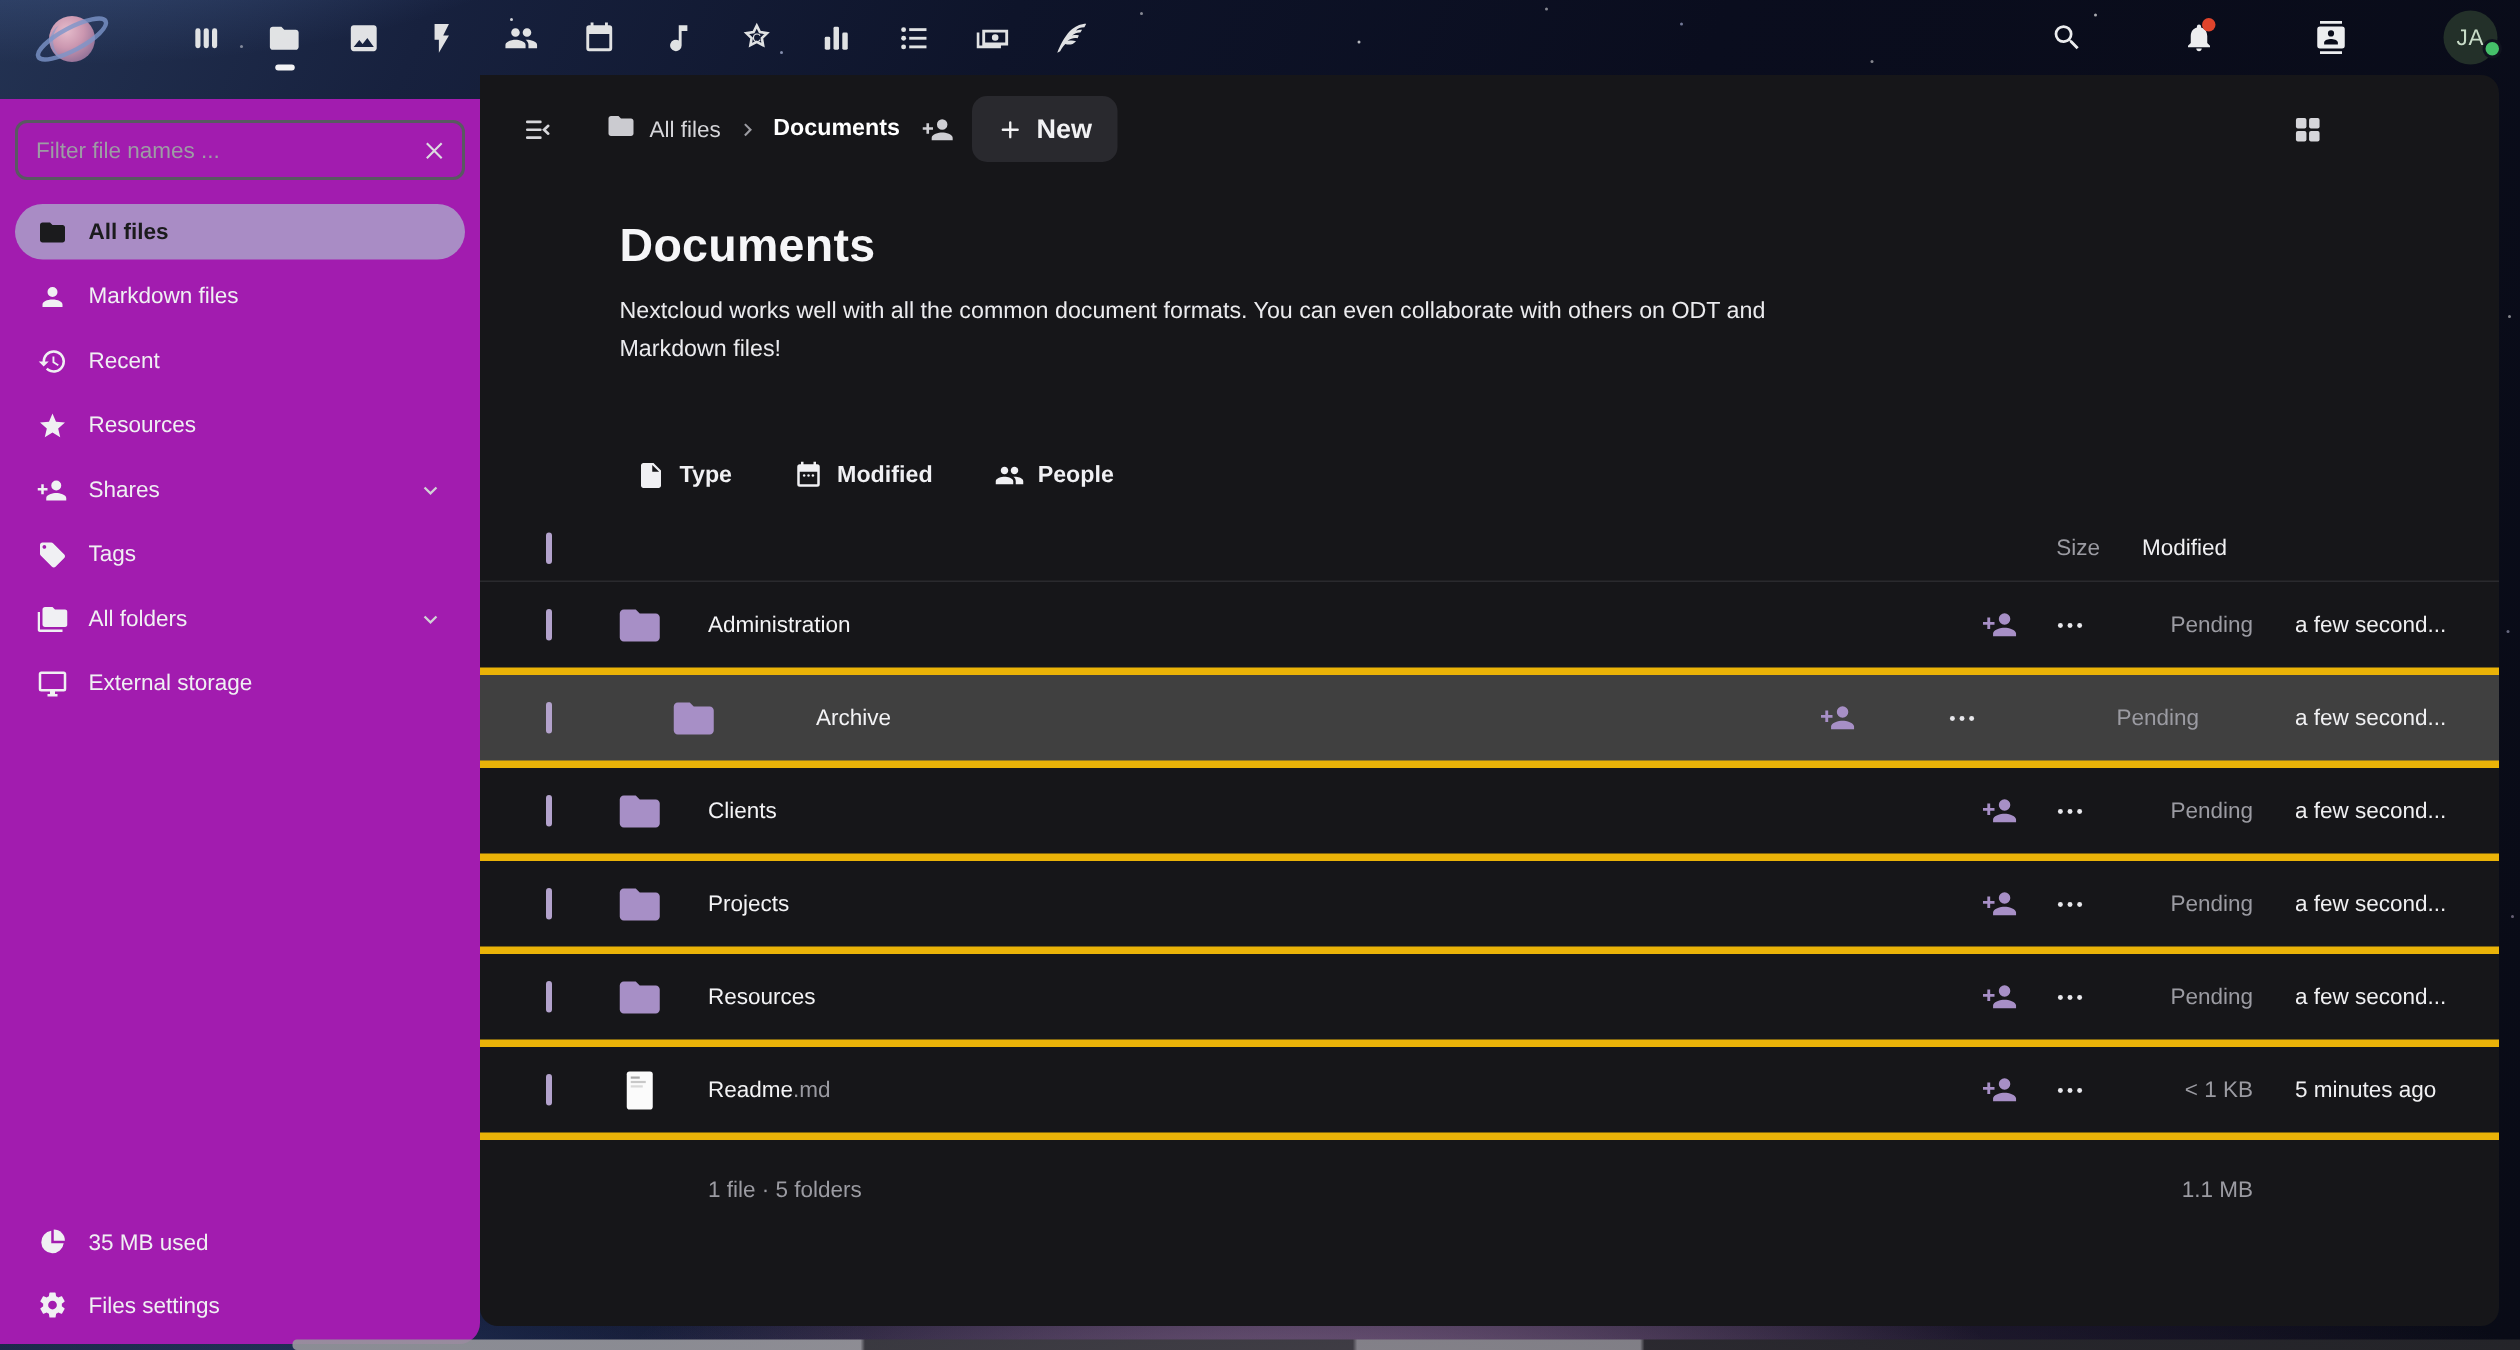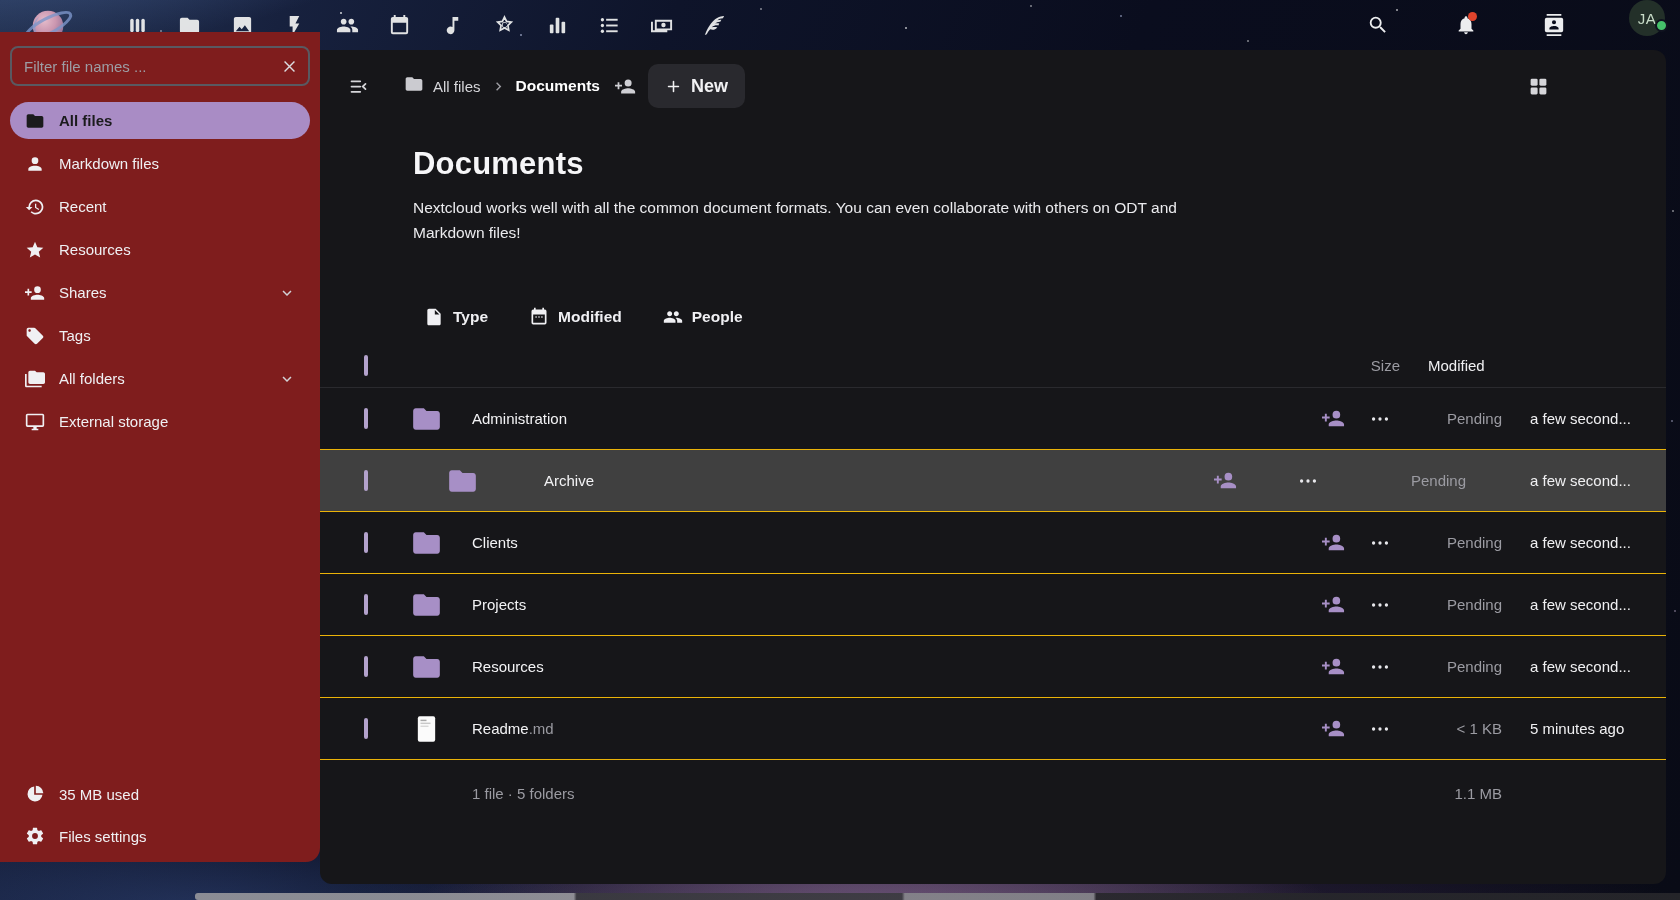--- a/index.html
+++ b/index.html
@@ -26,33 +26,33 @@
   }
   
   .topbar { position:absolute; top:0; left:0; width:100%; height:50px; display:flex; align-items:center; }
   .logo { position:absolute; left:20px; top:-2px; width:56px; height:56px; cursor:pointer; }
   .apps { position:absolute; left:111px; top:0; height:50px; display:flex; align-items:center; }
   .app-btn { width:52.5px; height:50px; display:flex; align-items:center; justify-content:center;
     position:relative; cursor:pointer; color:#eceded; opacity:.95; }
   .app-btn svg { width:23px; height:23px; fill:currentColor; }
   .app-dot { position:absolute; bottom:3px; left:50%; transform:translateX(-50%);
     width:13px; height:4px; border-radius:2px; background:#fff; }
-  .top-right { position:absolute; right:0; top:0; height:50px; display:flex; align-items:flex-start;gap:32px; }
+  .top-right { position:absolute; right:0; top:0; height:50px; display:flex; align-items:center;gap:32px; }
   .tr-btn { width:56px; height:50px; display:flex; align-items:center; justify-content:center;
     position:relative; color:#ecedef; cursor:pointer; }
   .tr-btn svg { width:22px; height:22px; fill:currentColor; }
   .bell-dot { position:absolute; top:12px; right:17px; width:9px; height:9px; border-radius:50%; background:#e0442c; }
   .avatar-wrap { width:66px; display:flex; justify-content:center; position:relative; cursor:pointer; }
   .avatar { width:36px; height:36px; border-radius:50%; background:#233029; color:#c8dcc8;
     display:flex; align-items:center; justify-content:center; font-size:15px; letter-spacing:.5px; }
   .status-dot { position:absolute; bottom:4px; right:12px; width:13px; height:13px; border-radius:50%;
     background:#45c06a; border:2px solid #10131f; }
   
-  .sidebar { position:absolute; left:0; top:32px; width:320px; height:830px;
-    background:#7f1d1d; border-radius:0 0 14px 0; padding:14px 10px 0 10px; }
+  .sidebar { position:absolute; left:0; top:66px; width:320px; height:830px;
+    background:#a21caf; border-radius:0 0 14px 0; padding:14px 10px 0 10px; }
   .filter-box { position:relative; height:40px; margin-bottom:16px; }
   .filter-box input { width:100%; height:40px; background:transparent; border:2px solid #595961;
     border-radius:8px; color:#d6d6da; font-size:15px; padding:0 38px 0 12px; outline:none;
     font-family:inherit; }
   .filter-box input::placeholder { color:#9d9da4; }
   .clear-btn { position:absolute; right:10px; top:9px; width:22px; height:22px; color:#dcdce0;
     display:flex; align-items:center; justify-content:center; cursor:pointer; }
   .clear-btn svg { width:17px; height:17px; stroke:currentColor; stroke-width:2; fill:none; }
   .nav-item { height:37px; margin-bottom:6px; display:flex; align-items:center; border-radius:19px;
     padding:0 12px 0 14px; color:#f0f0f3; font-size:15px; cursor:pointer; position:relative; }
@@ -90,21 +90,21 @@
     color:#f0f0f3; cursor:pointer; }
   .chip svg { width:20px; height:20px; fill:currentColor; }
   
   .row-grid { display:grid; grid-template-columns:44px 64px 1fr 54px 40px 102px 164px;
     align-items:center; padding-left:44px; }
   .thead { margin-top:16px; height:45px; border-bottom:1px solid #2a2a2e;
     color:#c7c7cc; font-size:15px; }
   .th-name { display:flex; align-items:center; gap:7px; }
   .sort-arrow svg { width:11px; height:11px; fill:#d2d2d6; }
   .checkbox { width:20px; height:20px; border:2px solid #b3a2cc; border-radius:4px; cursor:pointer; }
-  .frow { height:62px; border-bottom:1px solid #eab308; cursor:pointer; }
+  .frow { height:62px; border-bottom:5px solid #eab308; cursor:pointer; }
   .frow.highlighted { background:#404040;gap:36px; }
   .icon-cell { display:flex; }
   .icon-cell svg { width:37px; height:32px; }
   .name-cell { font-size:15px; color:#f3f3f5; font-weight:500; white-space:nowrap; overflow:hidden; }
   .name-cell .ext { color:#9a9aa1; }
   .share-cell, .dots-cell { display:flex; justify-content:center; color:#a78fc6; }
   .share-cell svg { width:23px; height:23px; fill:currentColor; }
   .dots-cell { color:#e8e8ec; }
   .dots-cell svg { width:22px; height:22px; fill:currentColor; }
   .size-cell { text-align:right; color:#9b9ba2; font-size:15px; white-space:nowrap; }

